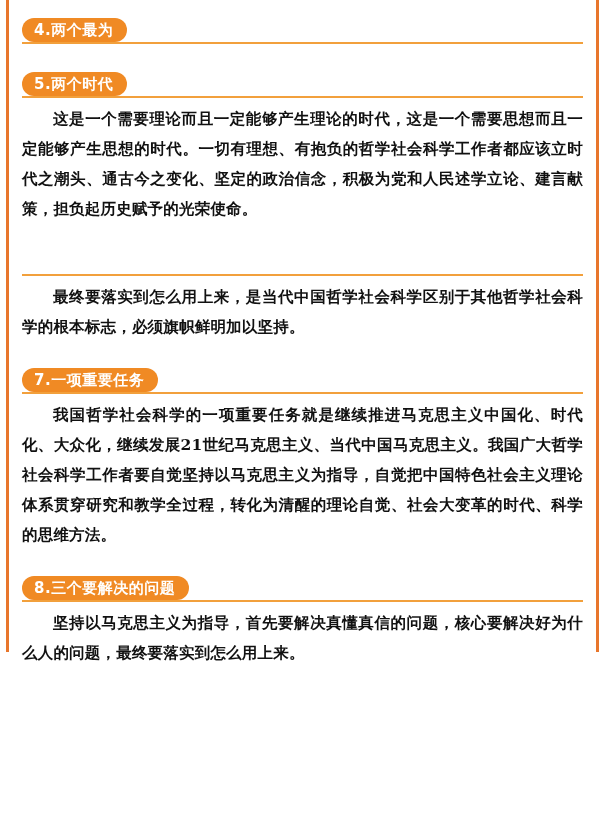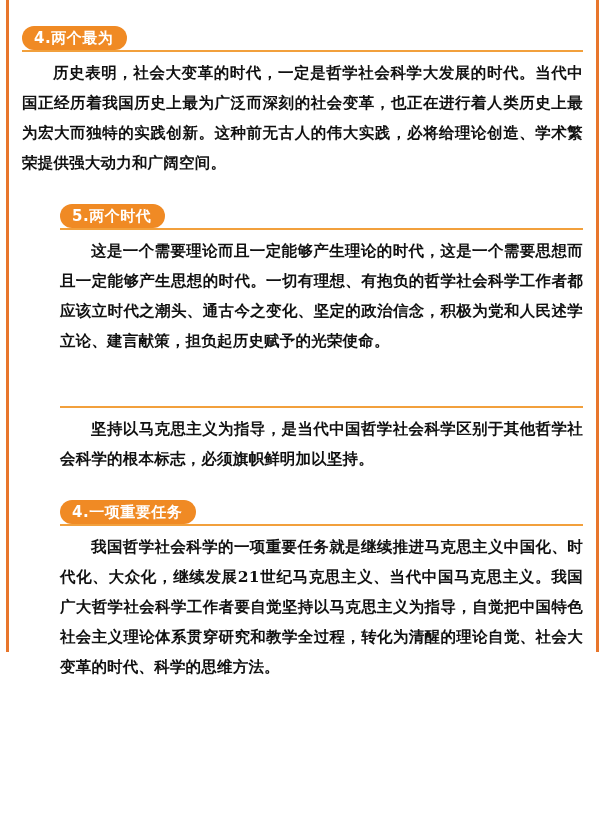--- a/index.html
+++ b/index.html
@@ -11,21 +11,21 @@
     height: 833px;
     background: #ffffff;
     font-family: "DejaVu Sans", "Liberation Sans", sans-serif;
     overflow: hidden;
   }
   .page {
     position: relative;
     width: 605px;
     height: 652px;
     box-sizing: border-box;
-    padding: 8px 14px;
+    padding: 0 14px;
     background: #ffffff;
   }
   .left-rule {
     position: absolute;
     left: 6px;
     top: 0;
     bottom: 0;
     width: 3px;
     background: #e8762c;
   }
@@ -74,57 +74,63 @@
     font-size: 15.5px;
     line-height: 30px;
     color: #111111;
     text-align: justify;
     text-indent: 2em;
     font-weight: bold;
     font-family: "DejaVu Serif", "Liberation Serif", serif;
     margin: 0;
     letter-spacing: 0.2px;
   }
-  .sec-5 { margin-top: 26px; margin-left: 38px; }
+  .sec-5 { margin-top: 26px; }
 </style>
 </head>
 <body>
 
 <div class="page">
   <div class="left-rule"></div>
   <div class="right-rule"></div>
 
   <div class="content">
 
     <div class="section">
       <div class="heading-wrap">
         <div class="heading-underline"></div>
         <span class="heading">4.两个最为</span>
       </div>
-      <p class="para">历史表明，社会大变革的时代，一定是哲学社会科学大发展的时代。当代中国正经历着我国历史上最为广泛而深刻的社会变革，也正在进行着人类历史上最为宏大而独特的实践创新。这种前无古人的伟大实践，必将给理论创造、学术繁荣提供强大动力和广阔空间。</p>
     </div>
 
     <div class="section sec-5">
       <div class="heading-wrap">
         <div class="heading-underline"></div>
         <span class="heading">5.两个时代</span>
       </div>
       <p class="para">这是一个需要理论而且一定能够产生理论的时代，这是一个需要思想而且一定能够产生思想的时代。一切有理想、有抱负的哲学社会科学工作者都应该立时代之潮头、通古今之变化、坚定的政治信念，积极为党和人民述学立论、建言献策，担负起历史赋予的光荣使命。</p>
     </div>
 
     <div class="section sec-5">
       <div class="heading-wrap">
         <div class="heading-underline"></div>
       </div>
-      <p class="para">坚持以马克思主义为指导，是当代中国哲学社会科学区别于其他哲学社会科学的根本标志，必须旗帜鲜明加以坚持。</p>
+      <p class="para">最终要落实到怎么用上来，是当代中国哲学社会科学区别于其他哲学社会科学的根本标志，必须旗帜鲜明加以坚持。</p>
     </div>
 
     <div class="section sec-5">
       <div class="heading-wrap">
         <div class="heading-underline"></div>
-        <span class="heading">4.一项重要任务</span>
+        <span class="heading">7.一项重要任务</span>
       </div>
       <p class="para">我国哲学社会科学的一项重要任务就是继续推进马克思主义中国化、时代化、大众化，继续发展21世纪马克思主义、当代中国马克思主义。我国广大哲学社会科学工作者要自觉坚持以马克思主义为指导，自觉把中国特色社会主义理论体系贯穿研究和教学全过程，转化为清醒的理论自觉、社会大变革的时代、科学的思维方法。</p>
     </div>
 
+    <div class="section sec-5">
+      <div class="heading-wrap">
+        <div class="heading-underline"></div>
+        <span class="heading">8.三个要解决的问题</span>
+      </div>
+      <p class="para">坚持以马克思主义为指导，首先要解决真懂真信的问题，核心要解决好为什么人的问题，最终要落实到怎么用上来。</p>
+    </div>
 
   </div>
 </div>
 
 </body></html>

